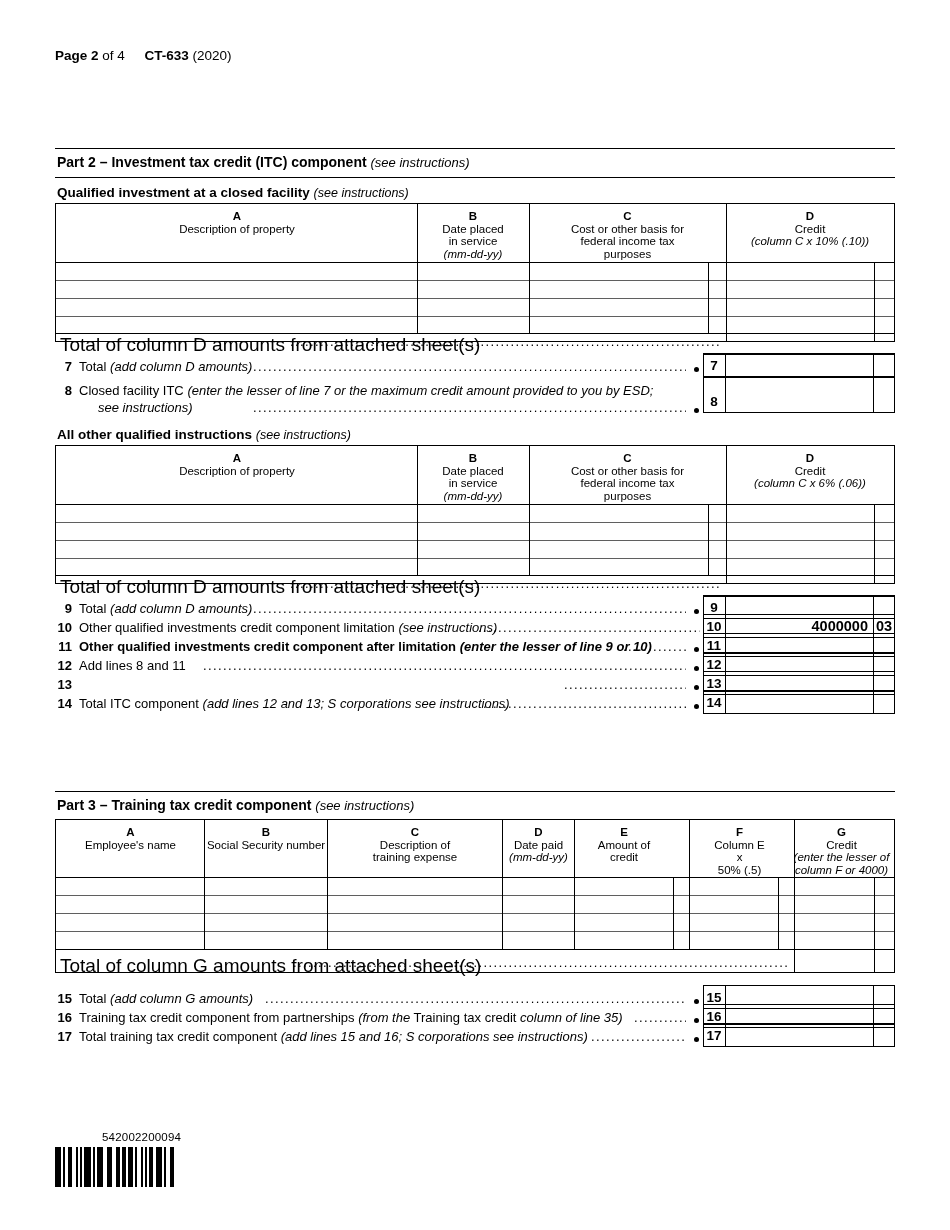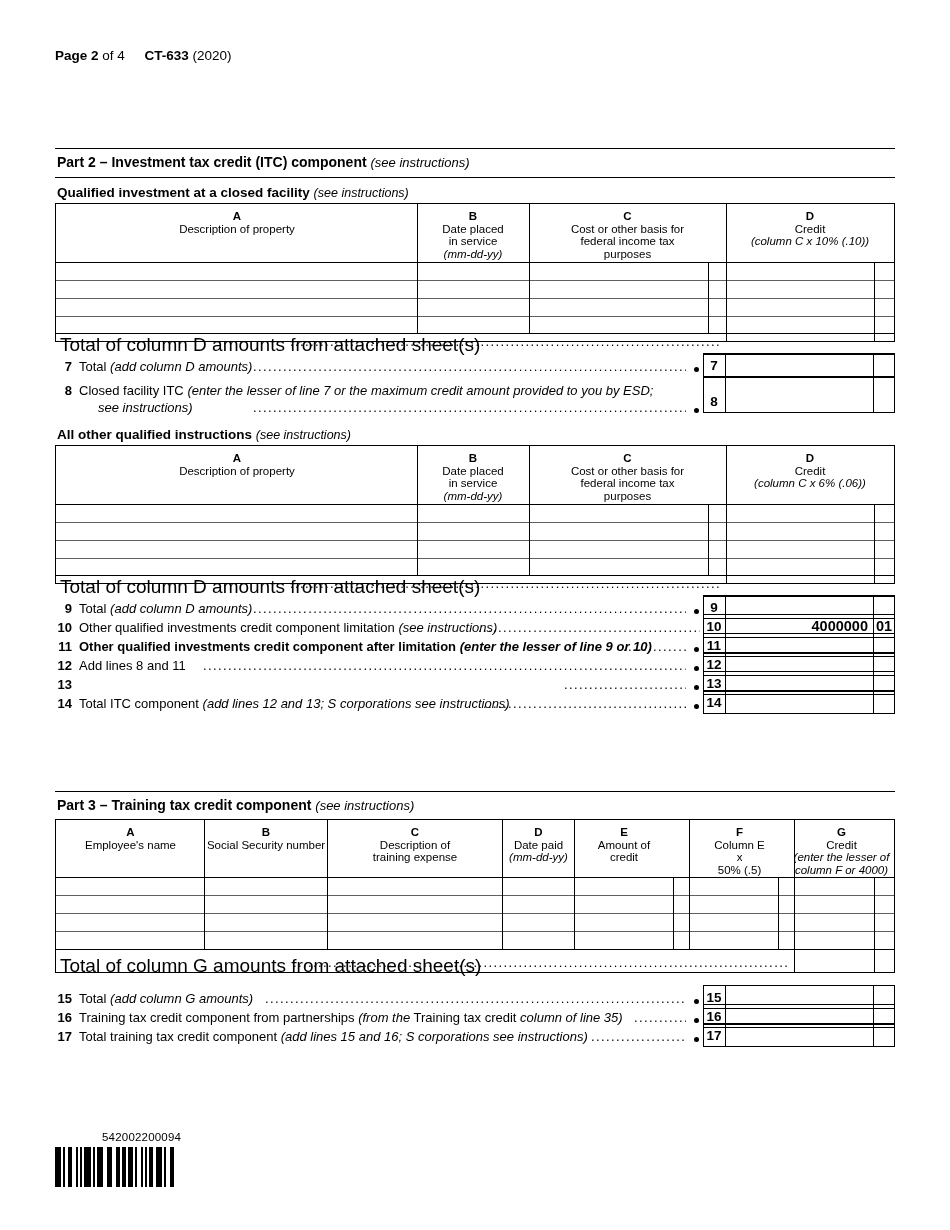--- a/index.html
+++ b/index.html
@@ -243,21 +243,21 @@
     <span>Other qualified investments credit component limitation</span>
     <i>(see instructions)</i>
   </div>
   <div class="leader" style="left:478px; top:620px; width:222px;">..................................................</div>
   <div class="box-outer" style="left:703px; top:614px; width:192px; height:24px;">
     <div class="vline dark" style="left:21px; top:0px; height:22px;"></div>
     <div class="vline dark" style="left:169px; top:0px; height:22px;"></div>
   </div>
   <div class="boxnum" style="left:703px; top:619px; width:22px;">10</div>
   <div class="amount" style="left:730px; top:618px; width:138px;">4000000</div>
-  <div class="amount" style="left:876px; top:618px; width:20px; text-align:left;">01</div>
+  <div class="amount" style="left:876px; top:618px; width:20px; text-align:left;">03</div>
 
   <div class="lnum" style="left:52px; top:639px; width:20px;">11</div>
   <div class="ltext" style="left:79px; top:639px;font-weight:bold;">
     <span>Other qualified investments credit component after limitation</span>
     <i>(enter the lesser of line 9 or 10)</i>
   </div>
   <div class="leader" style="left:623px; top:639px; width:63px;">..............</div>
   <div class="bullet" style="left:694px; top:647px;"></div>
   <div class="box-outer" style="left:703px; top:633px; width:192px; height:24px;">
     <div class="vline dark" style="left:21px; top:0px; height:22px;"></div>

